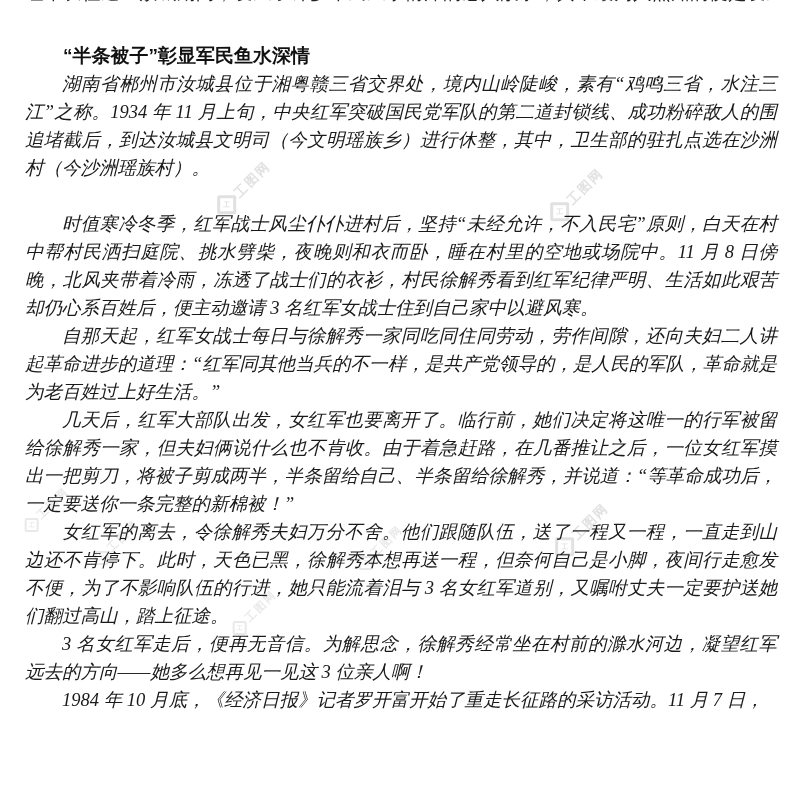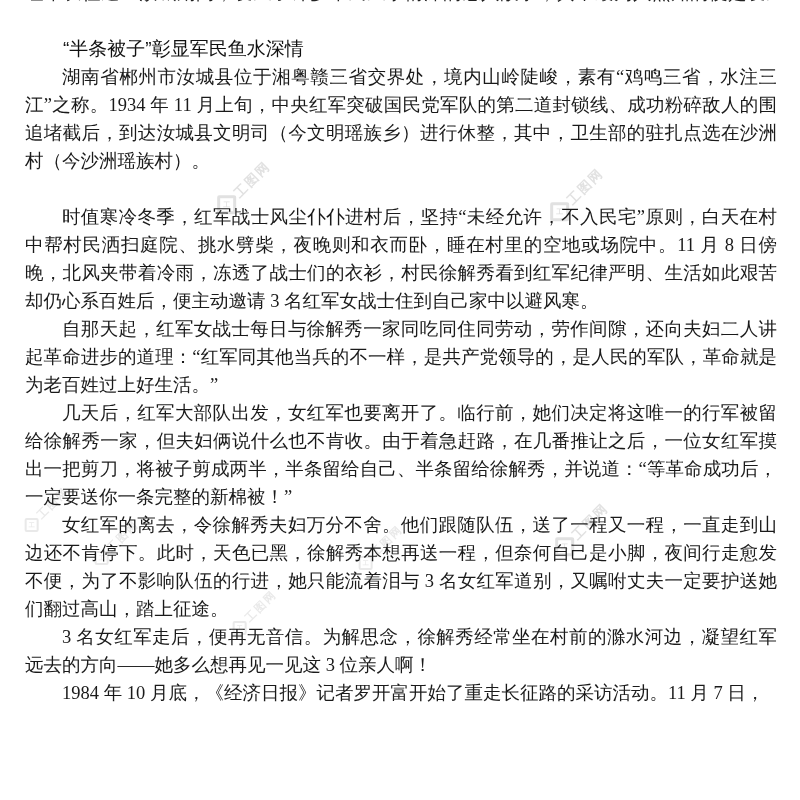--- a/index.html
+++ b/index.html
@@ -6,27 +6,27 @@
   body{width:800px;height:800px;overflow:hidden;}
   .page{
     position:relative;width:800px;height:800px;background:#ffffff;
     font-family:"Liberation Serif","DejaVu Serif",serif;color:#1a1a1a;
   }
   .content{position:absolute;left:25px;top:0;width:752px;z-index:2;}
   .clip-strip{height:8px;overflow:hidden;}
   .clip-strip p{margin:-21px 0 0 0;font-size:18.5px;line-height:28px;
     white-space:nowrap;letter-spacing:0.5px;color:#222;}
   .doc-title{
-    margin:27px 0 0 0;font-size:19px;line-height:28px;font-weight:400;
+    margin:34px 0 0 0;font-size:19px;line-height:28px;font-weight:700;
     font-family:"Liberation Sans","DejaVu Sans",sans-serif;
     text-indent:2em;color:#111;
   }
   .para{
     margin:0;font-size:18.5px;line-height:28px;text-align:justify;
-    text-align-last:left;text-indent:2em;word-break:break-all;
+    text-align-last:left;text-indent:2em;word-break:break-all;font-style:italic;
   }
   .para.space-below{margin-bottom:28px;}
   
   .wm-layer{position:absolute;inset:0;z-index:1;pointer-events:none;}
   .wm{
     position:absolute;display:flex;align-items:center;gap:4px;
     transform:rotate(-45deg);color:#c9c9c9;opacity:.55;
     font-family:"Liberation Sans","DejaVu Sans",sans-serif;font-weight:700;
   }
   .wm .dia{

